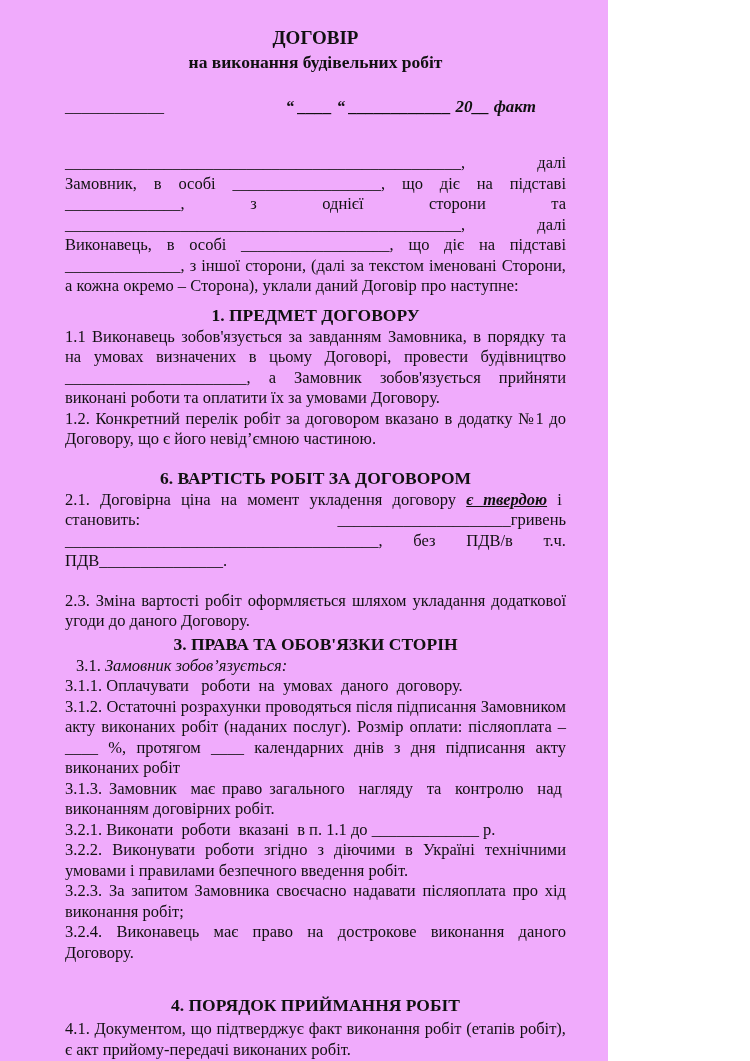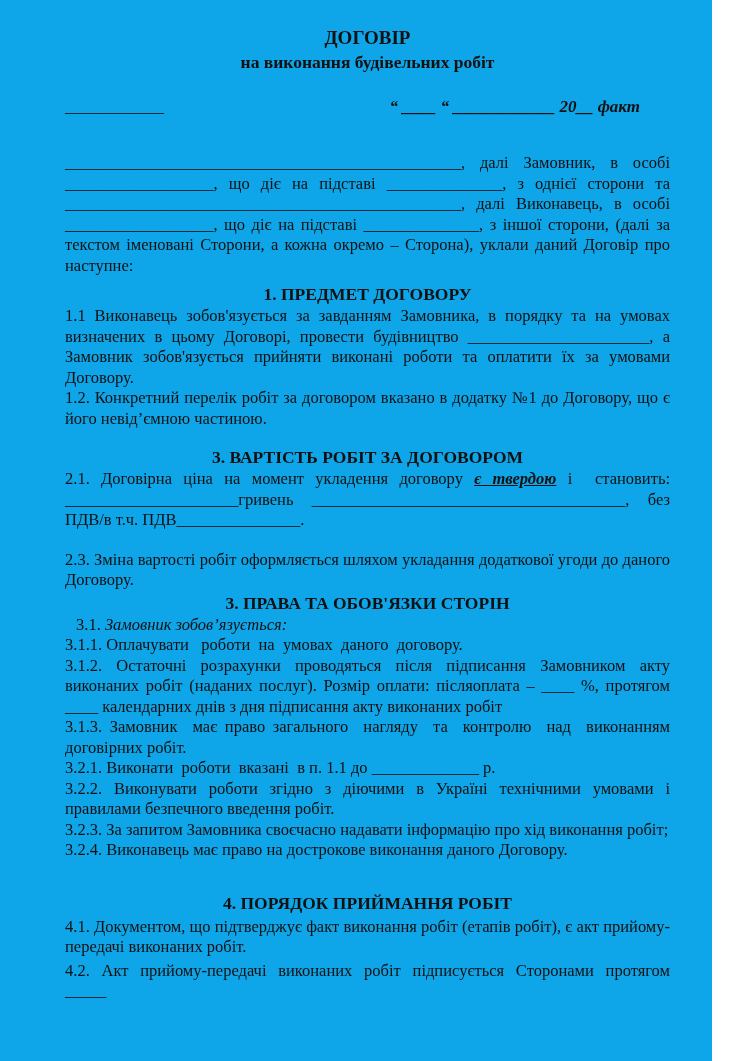--- a/index.html
+++ b/index.html
@@ -4,24 +4,24 @@
 <style>
   html, body { margin: 0; padding: 0; background: #ffffff; }
   body {
     width: 750px; height: 1061px;
     font-family: "Liberation Serif", "DejaVu Serif", serif;
     color: #111111;
     -webkit-font-smoothing: antialiased;
   }
   .page {
     box-sizing: border-box;
-    width: 712px; height: 1061px;
+    width: 608px; height: 1061px;
     padding: 26px 42px 18px 65px;
     overflow: hidden;
-    background: #0ea5e9;
+    background: #f0abfc;
   }
   .title {
     text-align: center; font-weight: bold;
     font-size: 19px; line-height: 24px;
   }
   .subtitle {
     text-align: center; font-weight: bold;
     font-size: 17.5px; line-height: 24px;
   }
   .dateline {
@@ -66,29 +66,29 @@
       <div data-name="contract-title" class="title">ДОГОВІР</div>
       <div data-name="contract-subtitle" class="subtitle">на виконання будівельних робіт</div>
       <div data-name="date-line" class="dateline">
         <span data-name="place-blank"><span data-name="blank-field">____________</span></span>
         <span class="date-right" data-name="date-value"><span class="b i" data-name="text-run">“ ____ “ ____________ 20__ факт</span></span>
       </div>
       <div data-name="parties-paragraph" class="para"><span data-name="blank-field">________________________________________________</span><span data-name="text-run">, далі Замовник, в особі </span><span data-name="blank-field">__________________</span><span data-name="text-run">, що діє на підставі </span><span data-name="blank-field">______________</span><span data-name="text-run">, з однієї сторони та </span><span data-name="blank-field">________________________________________________</span><span data-name="text-run">, далі Виконавець, в особі </span><span data-name="blank-field">__________________</span><span data-name="text-run">, що діє на підставі </span><span data-name="blank-field">______________</span><span data-name="text-run">, з іншої сторони, (далі за текстом іменовані Сторони, а кожна окремо – Сторона), уклали даний Договір про наступне:</span></div>
       <div data-name="section-1-heading" class="heading">1. ПРЕДМЕТ ДОГОВОРУ</div>
       <div data-name="clause-1-1" class="para"><span data-name="text-run">1.1 Виконавець зобов'язується за завданням Замовника, в порядку та на умовах визначених в цьому Договорі, провести будівництво </span><span data-name="blank-field">______________________</span><span data-name="text-run">, а Замовник зобов'язується прийняти виконані роботи та оплатити їх за умовами Договору.</span></div>
       <div data-name="clause-1-2" class="para"><span data-name="text-run">1.2. Конкретний перелік робіт за договором вказано в додатку №1 до Договору, що є його невід’ємною частиною.</span></div>
-      <div data-name="section-2-heading" class="heading">3. ВАРТІСТЬ РОБІТ ЗА ДОГОВОРОМ</div>
+      <div data-name="section-2-heading" class="heading">6. ВАРТІСТЬ РОБІТ ЗА ДОГОВОРОМ</div>
       <div data-name="clause-2-1" class="para"><span data-name="text-run">2.1. Договірна ціна на момент укладення договору </span><span class="b i u" data-name="text-run">є твердою</span><span data-name="text-run"> і&nbsp; становить: </span><span data-name="blank-field">_____________________</span><span data-name="text-run">гривень </span><span data-name="blank-field">______________________________________</span><span data-name="text-run">, без ПДВ/в т.ч. ПДВ</span><span data-name="blank-field">_______________</span><span data-name="text-run">.</span></div>
       <div data-name="clause-2-3" class="para"><span data-name="text-run">2.3. Зміна вартості робіт оформляється шляхом укладання додаткової угоди до даного Договору.</span></div>
       <div data-name="section-3-heading" class="heading">3. ПРАВА ТА ОБОВ'ЯЗКИ СТОРІН</div>
       <div data-name="clause-3-1" class="para"><span data-name="text-run">3.1. </span><span class="i" data-name="text-run">Замовник зобов’язується:</span></div>
       <div data-name="clause-3-1-1" class="para"><span data-name="text-run">3.1.1. Оплачувати&nbsp;&nbsp; роботи&nbsp; на&nbsp; умовах&nbsp; даного&nbsp; договору.</span></div>
       <div data-name="clause-3-1-2" class="para"><span data-name="text-run">3.1.2. Остаточні розрахунки проводяться після підписання Замовником акту виконаних робіт (наданих послуг). Розмір оплати: післяоплата – </span><span data-name="blank-field">____</span><span data-name="text-run"> %, протягом </span><span data-name="blank-field">____</span><span data-name="text-run"> календарних днів з дня підписання акту виконаних робіт</span></div>
       <div data-name="clause-3-1-3" class="para"><span data-name="text-run">3.1.3. Замовник&nbsp; має право загального&nbsp; нагляду&nbsp; та&nbsp; контролю&nbsp; над&nbsp; виконанням договірних робіт.</span></div>
       <div data-name="clause-3-2-1" class="para"><span data-name="text-run">3.2.1. Виконати&nbsp; роботи&nbsp; вказані&nbsp; в п. 1.1 до </span><span data-name="blank-field">_____________</span><span data-name="text-run"> р.</span></div>
       <div data-name="clause-3-2-2" class="para"><span data-name="text-run">3.2.2. Виконувати роботи згідно з діючими в Україні технічними умовами і правилами безпечного введення робіт.</span></div>
-      <div data-name="clause-3-2-3" class="para"><span data-name="text-run">3.2.3. За запитом Замовника своєчасно надавати інформацію про хід виконання робіт;</span></div>
+      <div data-name="clause-3-2-3" class="para"><span data-name="text-run">3.2.3. За запитом Замовника своєчасно надавати післяоплата про хід виконання робіт;</span></div>
       <div data-name="clause-3-2-4" class="para"><span data-name="text-run">3.2.4. Виконавець має право на дострокове виконання даного Договору.</span></div>
       <div data-name="section-4-heading" class="heading">4. ПОРЯДОК ПРИЙМАННЯ РОБІТ</div>
       <div data-name="clause-4-1" class="para"><span data-name="text-run">4.1. Документом, що підтверджує факт виконання робіт (етапів робіт), є акт прийому-передачі виконаних робіт.</span></div>
       <div data-name="clause-4-2" class="para"><span data-name="text-run">4.2. Акт прийому-передачі виконаних робіт підписується Сторонами протягом </span><span data-name="blank-field">_____</span></div>
     </div>
 </div>
 
 </body></html>

